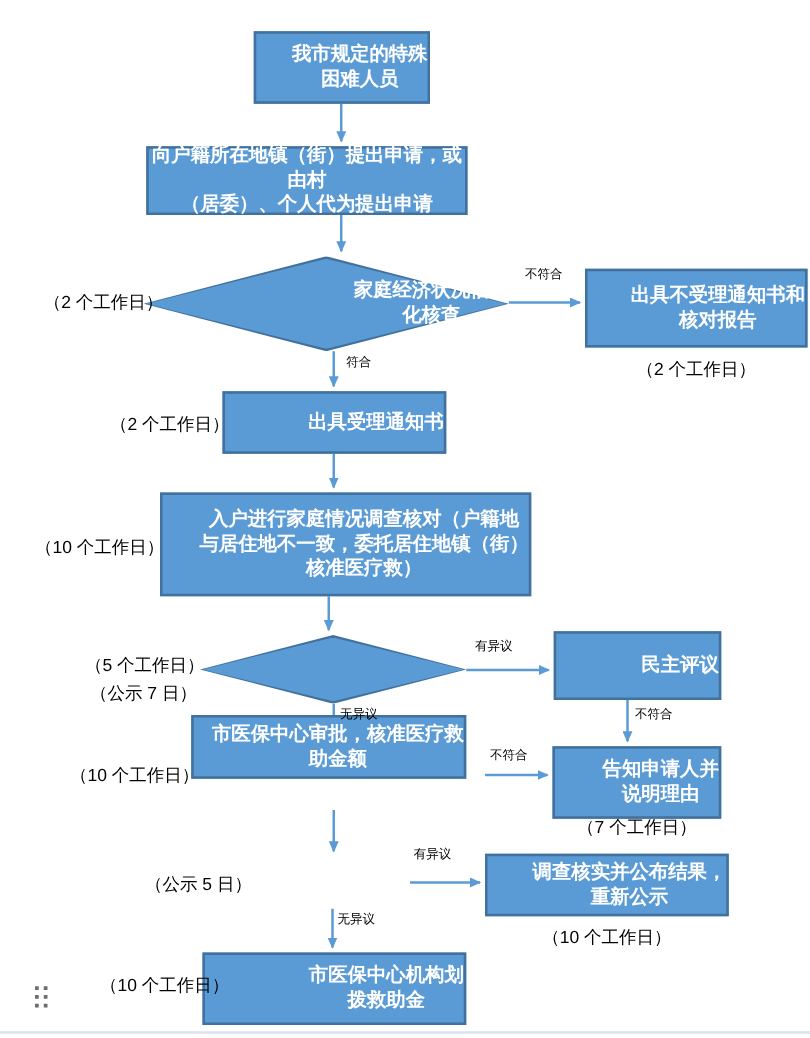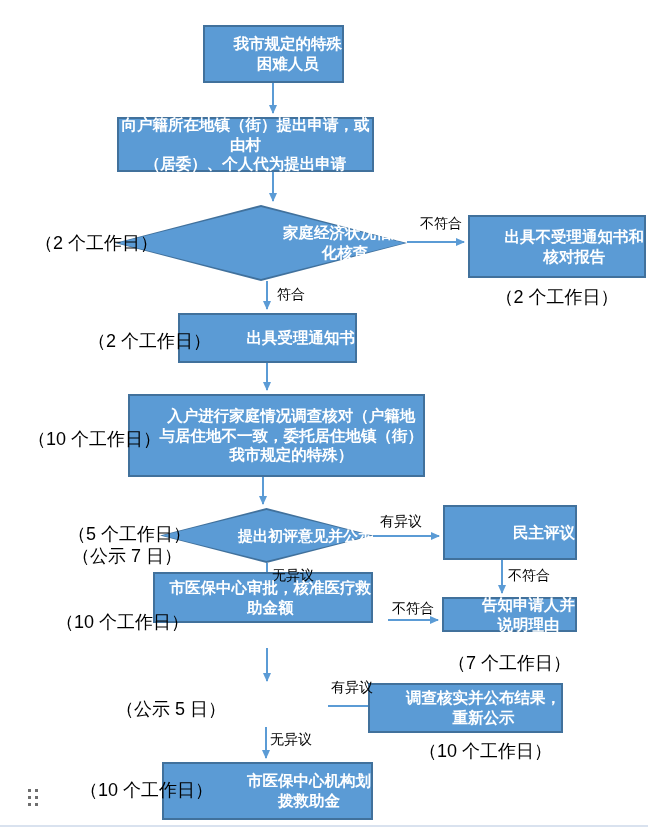--- a/index.html
+++ b/index.html
@@ -28,23 +28,23 @@
   .diamond{background:transparent;}
   .diamond-bg{
     position:absolute;inset:0;background:var(--box_border);
     clip-path:polygon(50% 0,100% 50%,50% 100%,0 50%);
   }
   .diamond-in{
     position:absolute;inset:2px;background:var(--box_fill);
     clip-path:polygon(50% 0,100% 50%,50% 100%,0 50%);
   }
   .lbl{
-    position:absolute;color:var(--label);font-size:18px;line-height:1.2;white-space:nowrap;
+    position:absolute;color:var(--label);font-size:14px;line-height:1.2;white-space:nowrap;
   }
-  .branch{font-size:14px;}
+  .branch{font-size:10px;font-family:Liberation Mono, monospace;}
   .lbl-center{text-align:center;white-space:nowrap;}
   .page-edge{
     position:absolute;left:0;top:825px;width:648px;height:2px;background:var(--page_edge);
   }
   .dots-handle{
     position:absolute;left:28px;top:789px;display:grid;
     grid-template-columns:repeat(2,3px);grid-auto-rows:3px;gap:4px;
   }
   .dots-handle i{background:var(--handle);width:3px;height:3px;display:block;}
 </style>
@@ -96,45 +96,44 @@
 核对报告</span>
   </div>
 
   <div class="node rect" style="left:178px;top:313px;width:179px;height:50px">
     <span class="node-text">出具受理通知书</span>
   </div>
 
   <div class="node rect" style="left:128px;top:394px;width:297px;height:83px">
     <span class="node-text">入户进行家庭情况调查核对（户籍地
 与居住地不一致，委托居住地镇（街）
-我市规定的特殊）</span>
+核准医疗救）</span>
   </div>
 
   <div class="node diamond" style="left:160px;top:508px;width:213px;height:55px">
     <div class="diamond-bg"></div>
     <div class="diamond-in"></div>
-    <span class="node-text" style="font-size:15px">提出初评意见并公示</span>
   </div>
 
   <div class="node rect" style="left:443px;top:505px;width:134px;height:55px">
     <span class="node-text">民主评议</span>
   </div>
 
-  <div class="node rect" style="left:442px;top:597px;width:135px;height:35px">
+  <div class="node rect" style="left:442px;top:597px;width:135px;height:58px">
     <span class="node-text">告知申请人并
 说明理由</span>
   </div>
 
   <div class="node rect" style="left:153px;top:572px;width:220px;height:51px">
     <span class="node-text">市医保中心审批，核准医疗救
 助金额</span>
   </div>
 
 
-  <div class="node rect" style="left:368px;top:683px;width:195px;height:50px">
+  <div class="node rect" style="left:388px;top:683px;width:195px;height:50px">
     <span class="node-text">调查核实并公布结果，
 重新公示</span>
   </div>
 
   <div class="node rect" style="left:162px;top:762px;width:211px;height:58px">
     <span class="node-text">市医保中心机构划
 拨救助金</span>
   </div>
 
   <span class="lbl" style="left:35px;top:233px">（2 个工作日）</span>

